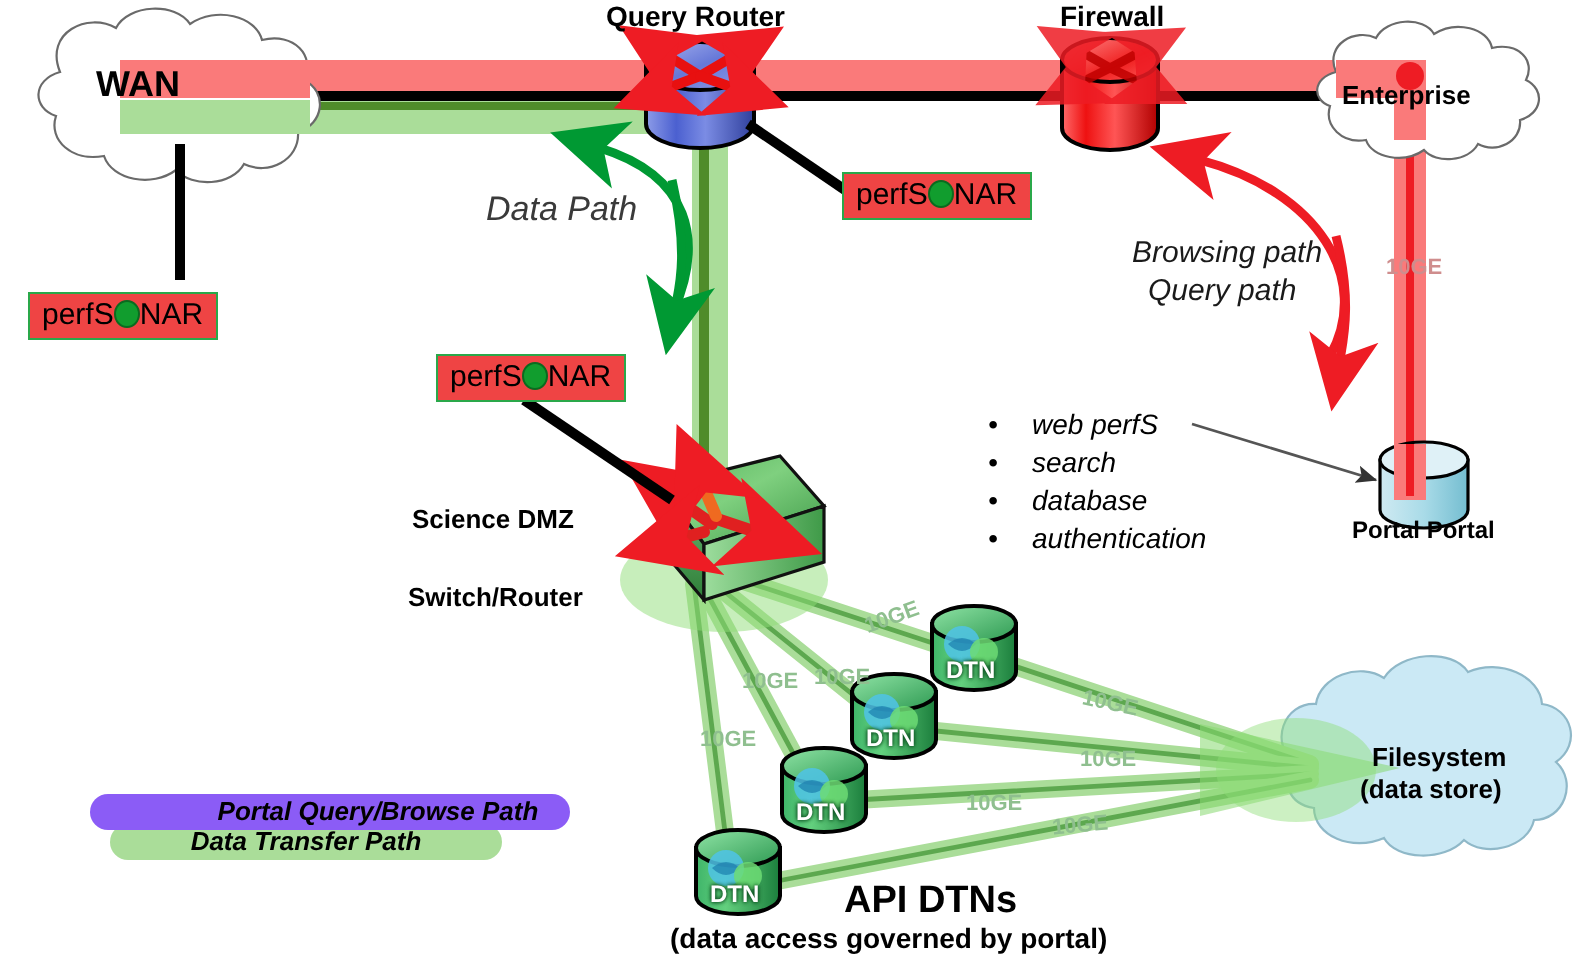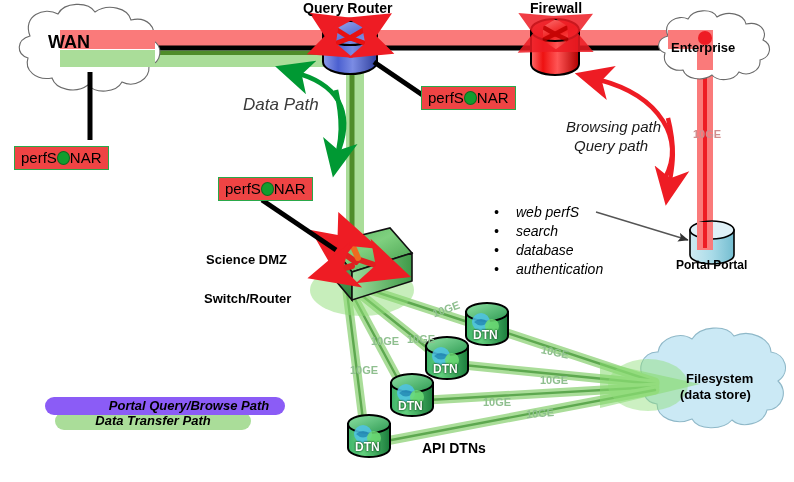--- a/index.html
+++ b/index.html
@@ -324,21 +324,22 @@
     <span style="display:inline-block;width:22px;">•</span>
     <span>authentication</span>
   </div>
 </div>
 
 <div class="lbl bold" style="left:473px;top:328px;font-size:12px;color:#fff;text-shadow:0 0 2px #0a4d1e,0 0 2px #0a4d1e;">DTN</div>
 <div class="lbl bold" style="left:433px;top:362px;font-size:12px;color:#fff;text-shadow:0 0 2px #0a4d1e,0 0 2px #0a4d1e;">DTN</div>
 <div class="lbl bold" style="left:398px;top:399px;font-size:12px;color:#fff;text-shadow:0 0 2px #0a4d1e,0 0 2px #0a4d1e;">DTN</div>
 <div class="lbl bold" style="left:355px;top:440px;font-size:12px;color:#fff;text-shadow:0 0 2px #0a4d1e,0 0 2px #0a4d1e;">DTN</div>
 
-<div class="lbl bold" style="left:422px;top:440px;font-size:14px;">API DTNs</div>
+<div class="lbl bold" style="left:422px;top:440px;font-size:19px;">API DTNs</div>
+<div class="lbl bold" style="left:335px;top:461px;font-size:14px;">(data access governed by portal)</div>
 
 <div class="ge ge-dark" style="left:693px;top:128px;color:#cf8d8d;">10GE</div>
 <div class="ge" style="left:432px;top:303px;transform:rotate(-20deg);">10GE</div>
 <div class="ge" style="left:371px;top:335px;">10GE</div>
 <div class="ge" style="left:407px;top:333px;">10GE</div>
 <div class="ge" style="left:350px;top:364px;">10GE</div>
 <div class="ge" style="left:541px;top:346px;transform:rotate(12deg);">10GE</div>
 <div class="ge" style="left:540px;top:374px;">10GE</div>
 <div class="ge" style="left:483px;top:396px;">10GE</div>
 <div class="ge" style="left:526px;top:407px;transform:rotate(-5deg);">10GE</div>

